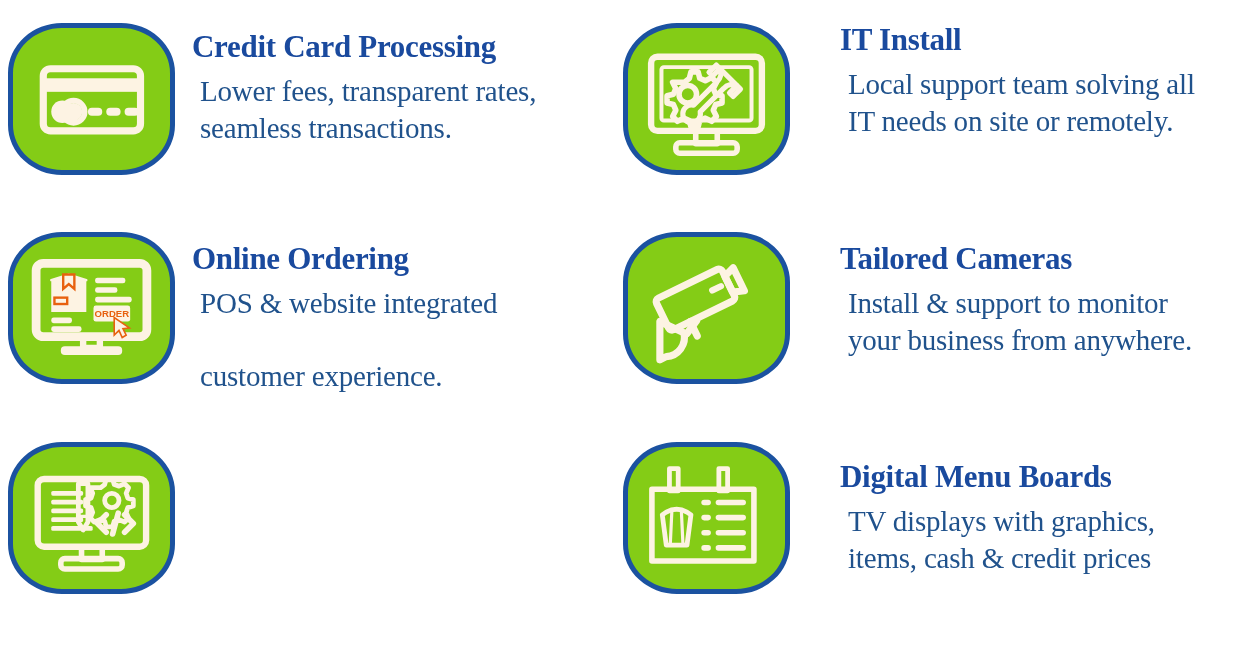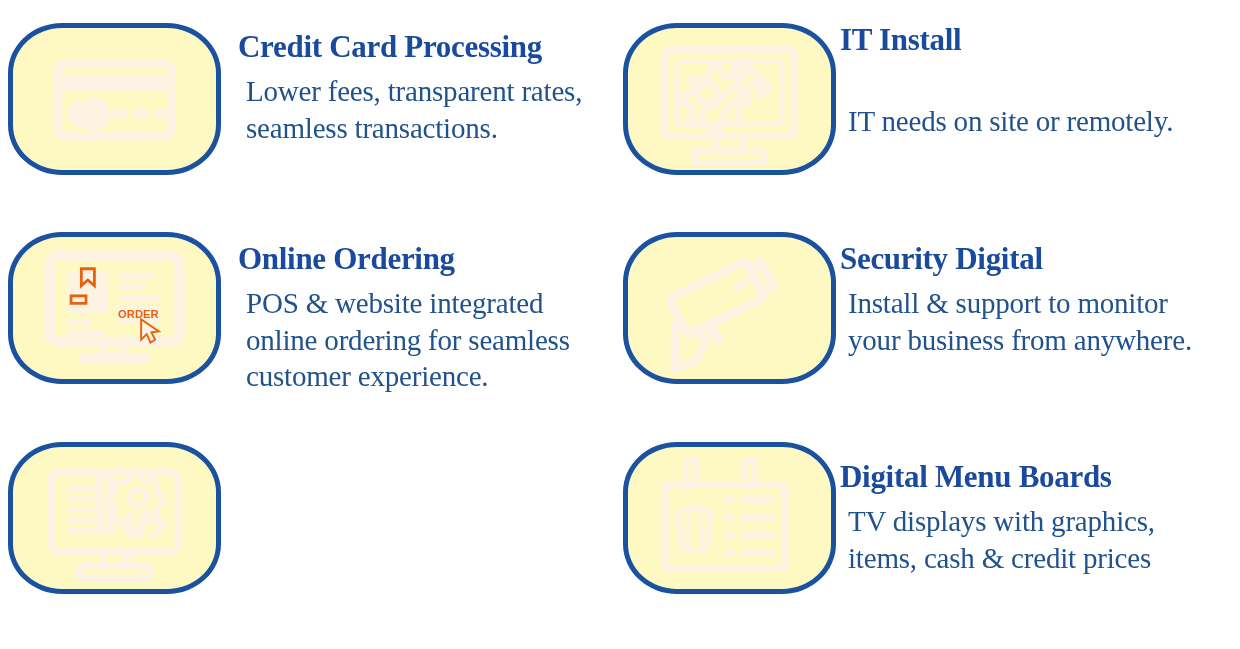--- a/index.html
+++ b/index.html
@@ -35,26 +35,26 @@
   .feature {
     position: relative;
     display: flex;
     align-items: flex-start;
   }
 
   
   .tile {
     position: relative;
     flex: 0 0 auto;
-    width: 213px;
+    width: 167px;
     height: 152px;
     margin-left: 8px;
     margin-top: 23px;
     border-radius: 54px / 50px;
-    background: #fef9c3;
+    background: #84cc16;
     border: 5px solid #1B52A0;
     box-sizing: border-box;
   }
   .tile svg {
     position: absolute;
     left: 0;
     top: 0;
     width: 100%;
     height: 100%;
     display: block;
@@ -161,21 +161,21 @@
           </g>
 
           <g>
             <path class="ic-stroke" stroke-width="7" d="M140 34 l-10 10 l5 5 l10 -10 a16 16 0 0 1 -4 18 l-32 32 a12 12 0 1 0 9 9 l32 -32 a16 16 0 0 1 18 -4 l-10 10 l5 5 l10 -10 Z" transform="translate(-18,2) scale(0.92) "></path>
           </g>
         </svg>
       </div>
       <div class="copy">
         <div class="f-title">IT Install</div>
         <div class="f-desc">
-          <br>
+          <span>Local support team solving all</span><br>
           <span>IT needs on site or remotely.</span>
         </div>
       </div>
     </div>
 
     <div class="feature row2 col1">
       <div class="tile">
         <svg viewBox="0 0 197 152">
           <rect class="ic-stroke" x="29" y="20" width="139" height="92" rx="9" stroke-width="11"></rect>
           <rect class="ic-stroke" x="88" y="112" width="21" height="14" stroke-width="8"></rect>
@@ -197,41 +197,41 @@
           <rect class="ic-fill" x="101" y="73" width="46" height="20" rx="3"></rect>
           <text x="124" y="87" text-anchor="middle" font-family="Liberation Sans, sans-serif" font-size="12" font-weight="700" fill="#E8610F">ORDER</text>
 
           <path class="ic-fill" d="M127 88 l0 22 l6 -6 l4 9 l5 -3 l-4 -8 l8 -1 Z" stroke="#E8610F" stroke-width="2"></path>
         </svg>
       </div>
       <div class="copy">
         <div class="f-title">Online Ordering</div>
         <div class="f-desc">
           <span>POS &amp; website integrated</span><br>
-          <span>online ordering for seamless</span><br>
+          <br>
           <span>customer experience.</span>
         </div>
       </div>
     </div>
 
     <div class="feature row2 col2">
       <div class="tile">
         <svg viewBox="0 0 197 152">
           <g transform="rotate(-26 98 70)">
             <rect class="ic-stroke" x="42" y="38" width="92" height="44" rx="5" stroke-width="9"></rect>
             <rect class="ic-fill" x="108" y="55" width="20" height="8" rx="4"></rect>
             <path class="ic-stroke" stroke-width="9" d="M134 50 l14 -5 l0 32 l-14 -5 Z"></path>
             <path class="ic-stroke" stroke-width="9" d="M70 82 l0 20"></path>
           </g>
           <path class="ic-stroke" stroke-width="9" d="M86 92 l-12 16"></path>
           <path class="ic-stroke" stroke-width="9" d="M40 93 l0 48 l8 -4 a24 24 0 0 0 22 -30 Z"></path>
         </svg>
       </div>
       <div class="copy">
-        <div class="f-title">Security Digital</div>
+        <div class="f-title">Tailored Cameras</div>
         <div class="f-desc">
           <span>Install &amp; support to monitor</span><br>
           <span>your business from anywhere.</span>
         </div>
       </div>
     </div>
 
     <div class="feature row3 col1">
       <div class="tile">
         <svg viewBox="0 0 197 152">

